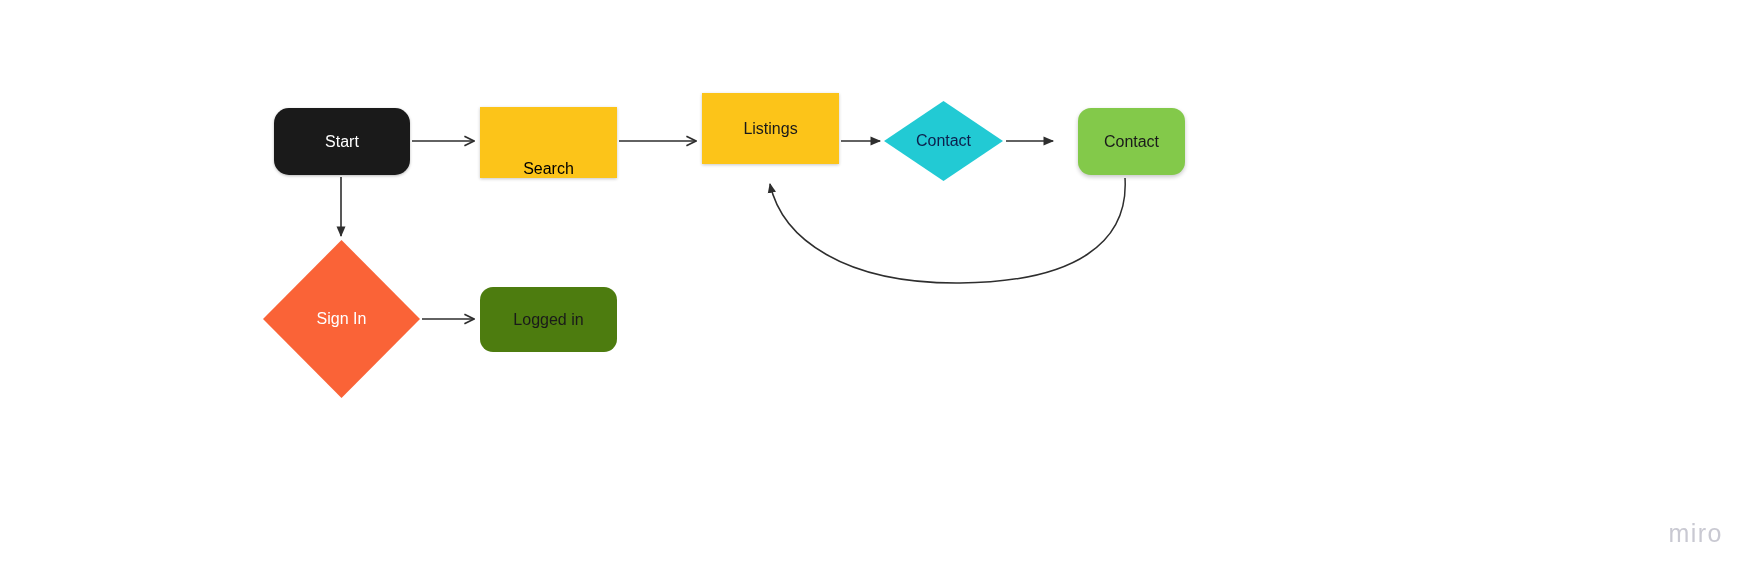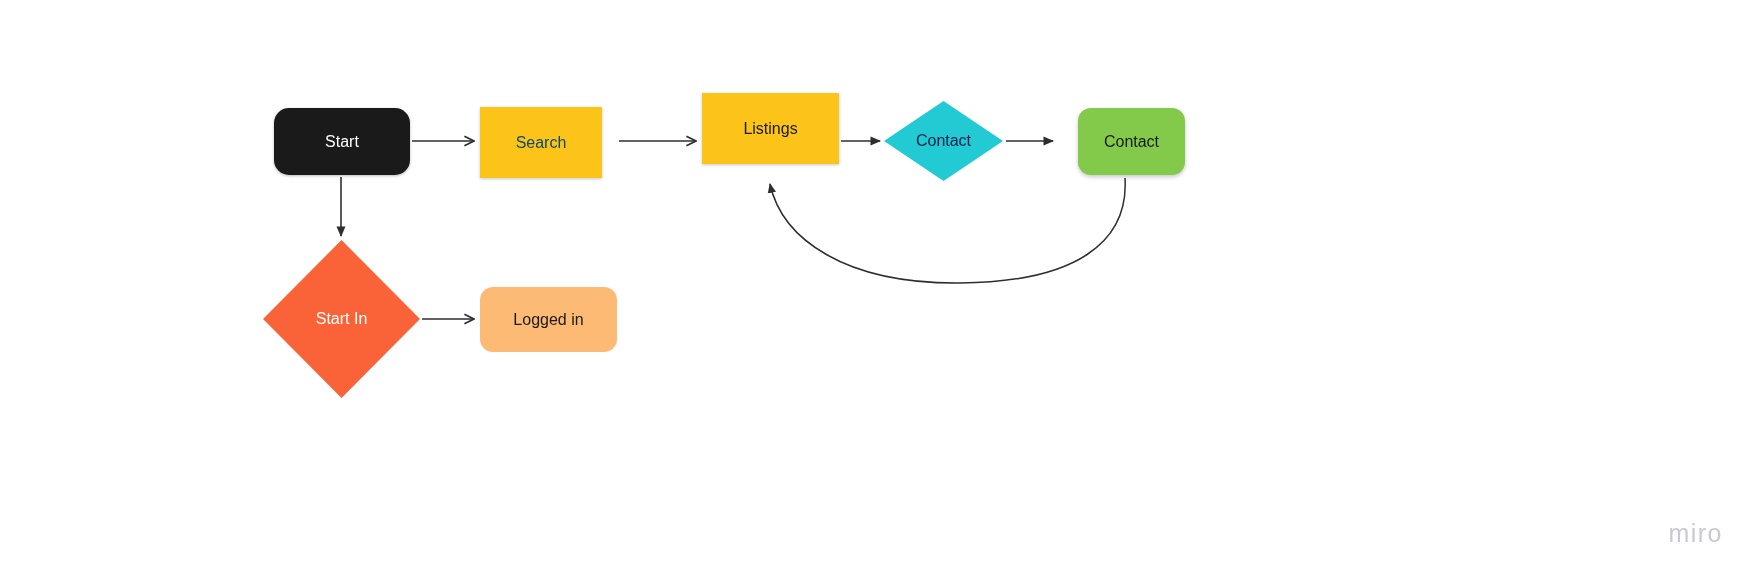--- a/index.html
+++ b/index.html
@@ -44,25 +44,26 @@
     left: 274px; top: 108px; width: 136px; height: 67px;
     background: #1a1a1a;
     border-radius: 15px;
     color: #ffffff;
     font-size: 16px;
     box-shadow: 0 1px 3px rgba(0,0,0,0.28);
   }
 
   
   #node-search {
-    left: 480px; top: 107px; width: 122px; height: 71px;
+    left: 480px; top: 107px; width: 137px; height: 71px;
     background: #fcc419;
-    color: #0c4a6e;
+    color: #000000;
     font-size: 16px;
     box-shadow: 0 1px 3px rgba(0,0,0,0.22);
+    align-items: flex-end;
   }
 
   
   #node-listings {
     left: 702px; top: 93px; width: 137px; height: 71px;
     background: #fcc419;
     color: #1a1a1a;
     font-size: 16px;
     box-shadow: 0 1px 3px rgba(0,0,0,0.22);
   }
@@ -92,21 +93,21 @@
     left: 263px; top: 240px; width: 157px; height: 158px;
     background: #fa6337;
     color: #ffffff;
     font-size: 16px;
     clip-path: polygon(50% 0%, 100% 50%, 50% 100%, 0% 50%);
   }
 
   
   #node-logged-in {
     left: 480px; top: 287px; width: 137px; height: 65px;
-    background: #fdba74;
+    background: #4d7c0f;
     border-radius: 13px;
     color: #1a1a1a;
     font-size: 16px;
   }
 
   
   #watermark {
     position: absolute;
     right: 28px;
     bottom: 22px;
@@ -162,21 +163,21 @@
 
   <div class="node" id="node-refine">
     <span class="node-label">Contact</span>
   </div>
 
   <div class="node" id="node-contact">
     <span class="node-label">Contact</span>
   </div>
 
   <div class="node" id="node-signin">
-    <span class="node-label">Start In</span>
+    <span class="node-label">Sign In</span>
   </div>
 
   <div class="node" id="node-logged-in">
     <span class="node-label">Logged in</span>
   </div>
 
   <div id="watermark">miro</div>
 
 </div>
 

